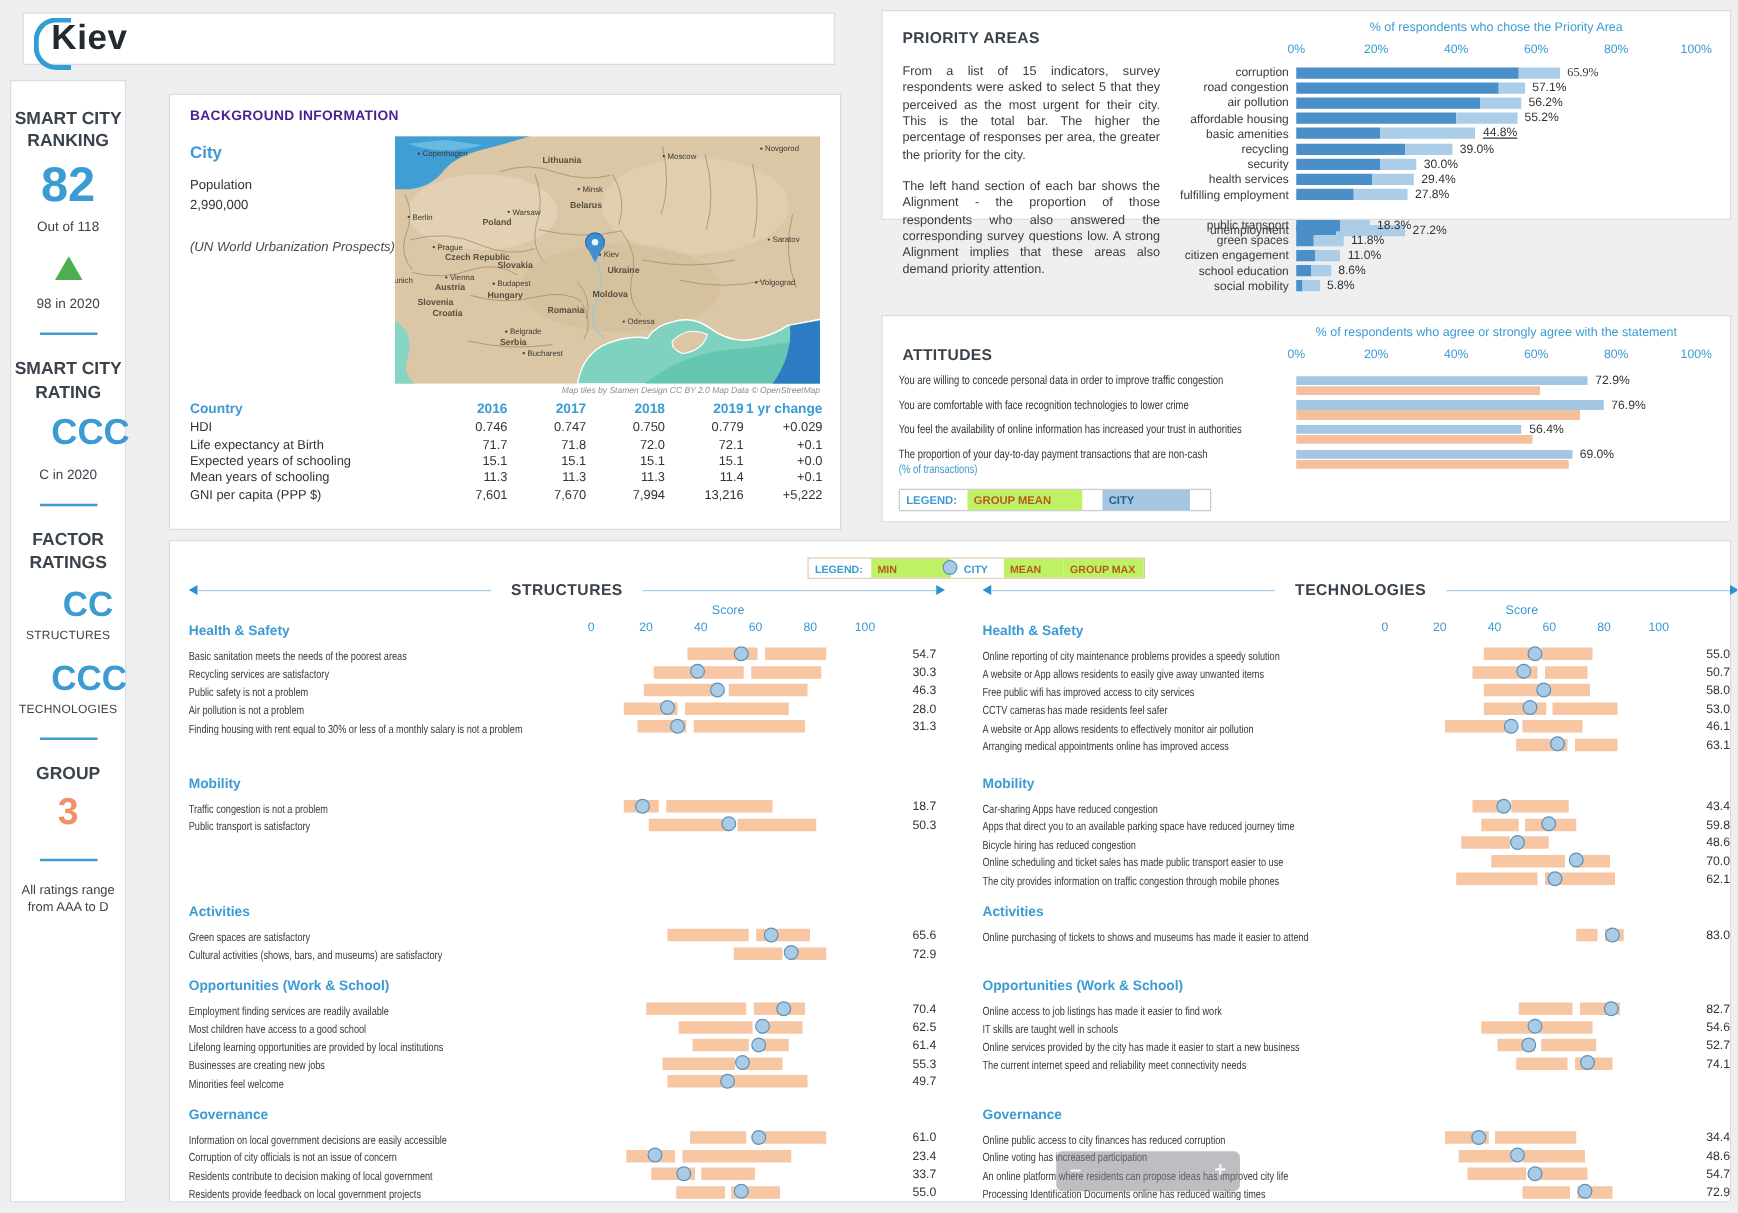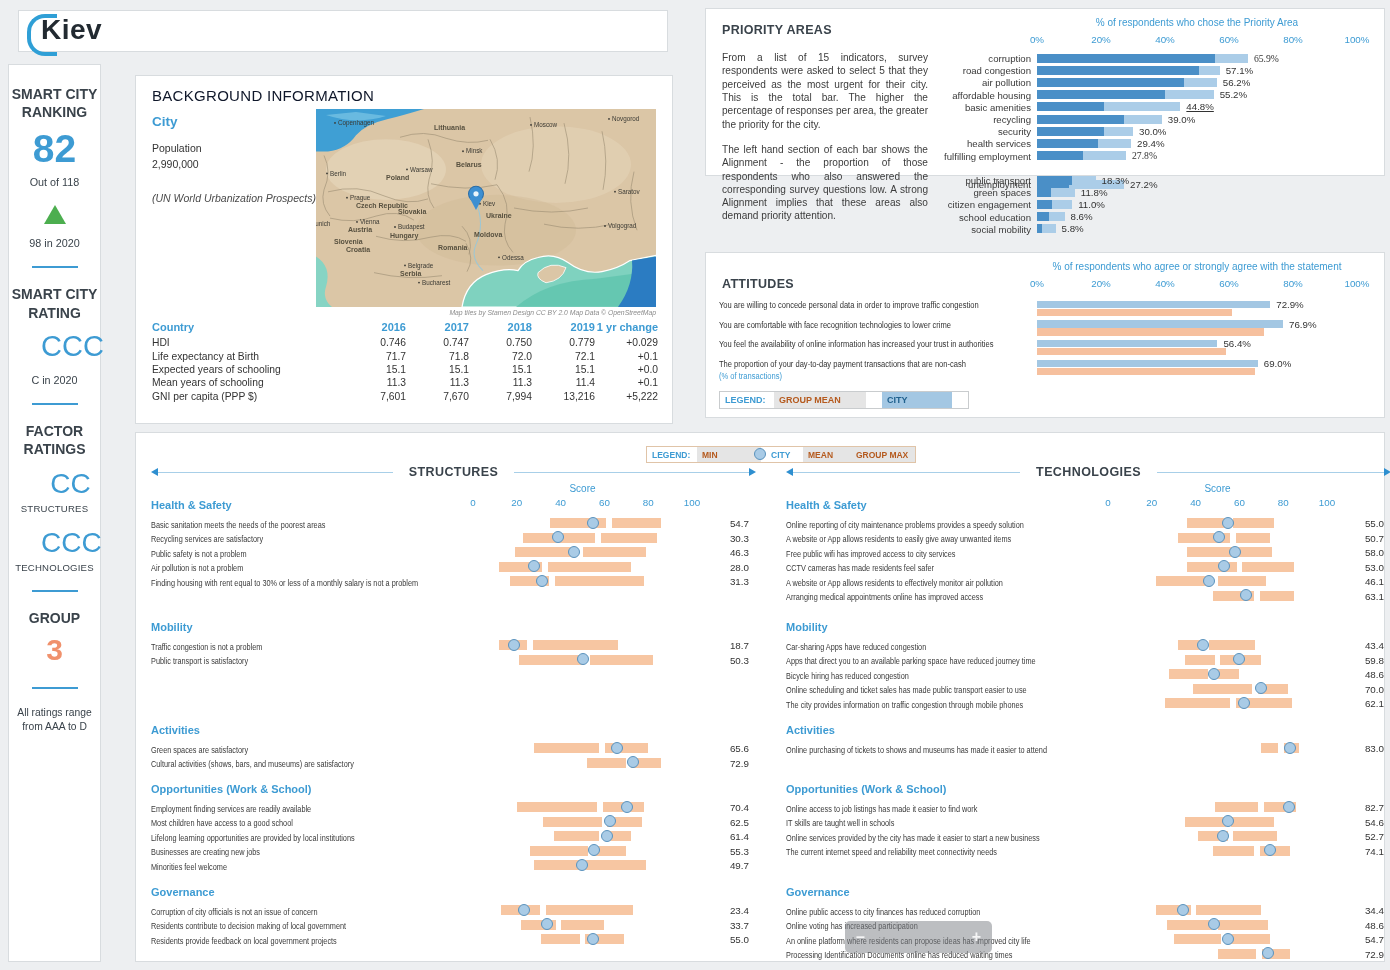--- a/index.html
+++ b/index.html
@@ -9,32 +9,32 @@
 
   
   #logoBox{left:18px;top:10px;width:650px;height:42px;}
   .logo-arc{position:absolute;left:8px;top:3px;width:26px;height:34px;border:4px solid #2f9fd6;border-right:none;border-radius:18px 0 0 18px;}
   .logo-text{position:absolute;left:22px;top:3px;font-size:28px;font-weight:bold;color:#222a31;letter-spacing:.5px;}
 
   
   #sidebar{left:8px;top:64px;width:93px;height:898px;text-align:center;color:#3a434b;padding-top:20px;}
   .sb-title{font-weight:bold;font-size:14px;line-height:1.3;}
   .sb-num{color:#3d9bd3;font-weight:bold;font-size:39px;margin-top:8px;line-height:1;}
-  .sb-rating{color:#3d9bd3;font-weight:normal;font-size:29px;margin-top:10px;line-height:1;padding-left:32px;}
+  .sb-rating{color:#3d9bd3;font-weight:bold;font-size:29px;margin-top:10px;line-height:1;padding-left:32px;}
   .sb-sub{font-size:10.8px;margin-top:8px;}
   .sb-prev{font-size:10.8px;margin-top:13px;}
   .sb-tri{width:0;height:0;border-left:11px solid transparent;border-right:11px solid transparent;border-bottom:19px solid #4cae4f;margin:17px auto 0;}
   .sb-div{width:46px;height:2px;background:#3d9bd3;margin:17px auto;}
   .sb-factor-label{font-size:9.6px;margin-top:5px;letter-spacing:.2px;}
   .sb-group{color:#f0916c;font-weight:bold;font-size:30px;margin-top:8px;line-height:1;}
   .sb-foot{font-size:10.3px;line-height:1.35;margin-top:2px;}
 
   
   #bgPanel{left:135px;top:75px;width:538px;height:349px;}
-  .bg-title{left:16px;top:11px;font-weight:normal;font-size:15px;color:#0f172a;letter-spacing:.3px;}
+  .bg-title{left:16px;top:11px;font-weight:bold;font-size:11px;color:#4c1d95;letter-spacing:.3px;}
   .bg-city{left:16px;top:38px;color:#3d9bd3;font-weight:bold;font-size:13.5px;}
   .bg-poplabel{left:16px;top:66px;font-size:10.5px;color:#333;}
   .bg-popvalue{left:16px;top:82px;font-size:10.5px;color:#333;}
   .bg-source{left:16px;top:116px;font-size:10.5px;font-style:italic;color:#4a4a4a;text-align:right;}
   .map{left:180px;top:33px;width:340px;height:198px;}
   .map-caption{left:180px;top:233px;width:340px;text-align:right;font-size:6.8px;font-style:italic;color:#8b8b8b;}
   .m-country{font-size:7px;font-weight:bold;fill:#57503f;}
   .m-city{font-size:6.3px;fill:#3b3a34;}
   .m-dot{fill:#3b3a34;}
   .bg-table{left:16px;top:244px;width:506px;border-collapse:collapse;font-size:10.3px;color:#333;}
@@ -69,21 +69,21 @@
   .at-row{position:absolute;width:100%;height:19.7px;}
   .at-stmt{position:absolute;left:0;top:2px;width:400px;font-size:9.7px;color:#333;line-height:1.18;transform:scaleX(.78);transform-origin:0 50%;white-space:nowrap;}
   .at-sub{display:block;color:#3d9bd3;}
   .at-track{position:absolute;left:318px;top:0;width:320px;height:19px;}
   .at-blue{position:absolute;left:0;top:3.5px;height:7.5px;background:#a3c7e3;}
   .at-orange{position:absolute;left:0;top:11.5px;height:7.5px;background:#f6c09e;}
   .at-val{position:absolute;top:2px;font-size:9.7px;color:#333;white-space:nowrap;}
   .at-legend{left:13px;top:138px;height:16px;display:flex;align-items:stretch;border:1px solid #c9ccce;font-size:9px;font-weight:bold;}
   .lgseg{display:flex;align-items:center;padding-left:5px;box-sizing:border-box;}
   .lg-white{background:#fff;color:#3d9bd3;}
-  .lg-orange{background:#e5e5e5;color:#b55a1e;}
+  .lg-orange{background:#bef264;color:#b55a1e;}
   .lg-blue{background:#a3c7e3;color:#20618e;}
 
   
   #scPanel{left:135px;top:432px;width:1250px;height:530px;}
   .sc-legend{left:510px;top:13px;height:15px;display:flex;align-items:stretch;border:1px solid #e0c4a8;font-size:8.5px;font-weight:bold;}
   .sc-citywrap{position:relative;}
   .sc-circ{position:absolute;left:-7px;top:0.5px;width:12px;height:12px;border-radius:50%;background:#a9cbe6;border:1px solid #5b93bd;box-sizing:border-box;}
   .sc-col{position:absolute;top:30px;width:605px;height:498px;}
   #colL{left:15px;}
   #colR{left:650px;}
@@ -370,21 +370,21 @@
             <div class="pr-dark" style="width: 19.1%;"></div>
             <div class="pr-light" style="left: 19.1%; width: 10.3%;"></div>
             <div class="pr-val" style="left: calc(29.4% + 6px);">29.4%</div>
           </div>
         </div>
         <div class="pr-row" style="top: 97.6px;">
           <div class="pr-label">fulfilling employment</div>
           <div class="pr-track">
             <div class="pr-dark" style="width: 14.4%;"></div>
             <div class="pr-light" style="left: 14.4%; width: 13.4%;"></div>
-            <div class="pr-val" style="left: calc(27.8% + 6px); font-family: Liberation Serif, serif;">27.8%</div>
+            <div class="pr-val" style="left: calc(27.8% + 6px);">27.8%</div>
           </div>
         </div>
         <div class="pr-row" style="top: 126px;">
           <div class="pr-label">unemployment</div>
           <div class="pr-track">
             <div class="pr-dark" style="width: 10%;"></div>
             <div class="pr-light" style="left: 10%; width: 17.2%;"></div>
             <div class="pr-val" style="left: calc(27.2% + 6px);">27.2%</div>
           </div>
         </div>
@@ -649,20 +649,29 @@
                 <div class="db-seg" style="left: 28%; width: 20.7%;"></div>
                 <div class="db-seg" style="left: 51.3%; width: 27.7%;"></div>
                 <div class="db-city" style="left: calc(49.7% - 6px);"></div>
               </div>
               <div class="db-score">49.7</div>
             </div>
           </div>
           <div class="sec" style="height: 84px;">
             <div class="sec-head">Governance</div>
             <div class="db-row">
+              <div class="db-label">Information on local government decisions are easily accessible</div>
+              <div class="db-track">
+                <div class="db-seg" style="left: 36%; width: 20.7%;"></div>
+                <div class="db-seg" style="left: 59.3%; width: 26.7%;"></div>
+                <div class="db-city" style="left: calc(61% - 6px);"></div>
+              </div>
+              <div class="db-score">61.0</div>
+            </div>
+            <div class="db-row">
               <div class="db-label">Corruption of city officials is not an issue of concern</div>
               <div class="db-track">
                 <div class="db-seg" style="left: 13%; width: 17.7%;"></div>
                 <div class="db-seg" style="left: 33.3%; width: 39.7%;"></div>
                 <div class="db-city" style="left: calc(23.4% - 6px);"></div>
               </div>
               <div class="db-score">23.4</div>
             </div>
             <div class="db-row">
               <div class="db-label">Residents contribute to decision making of local government</div>

